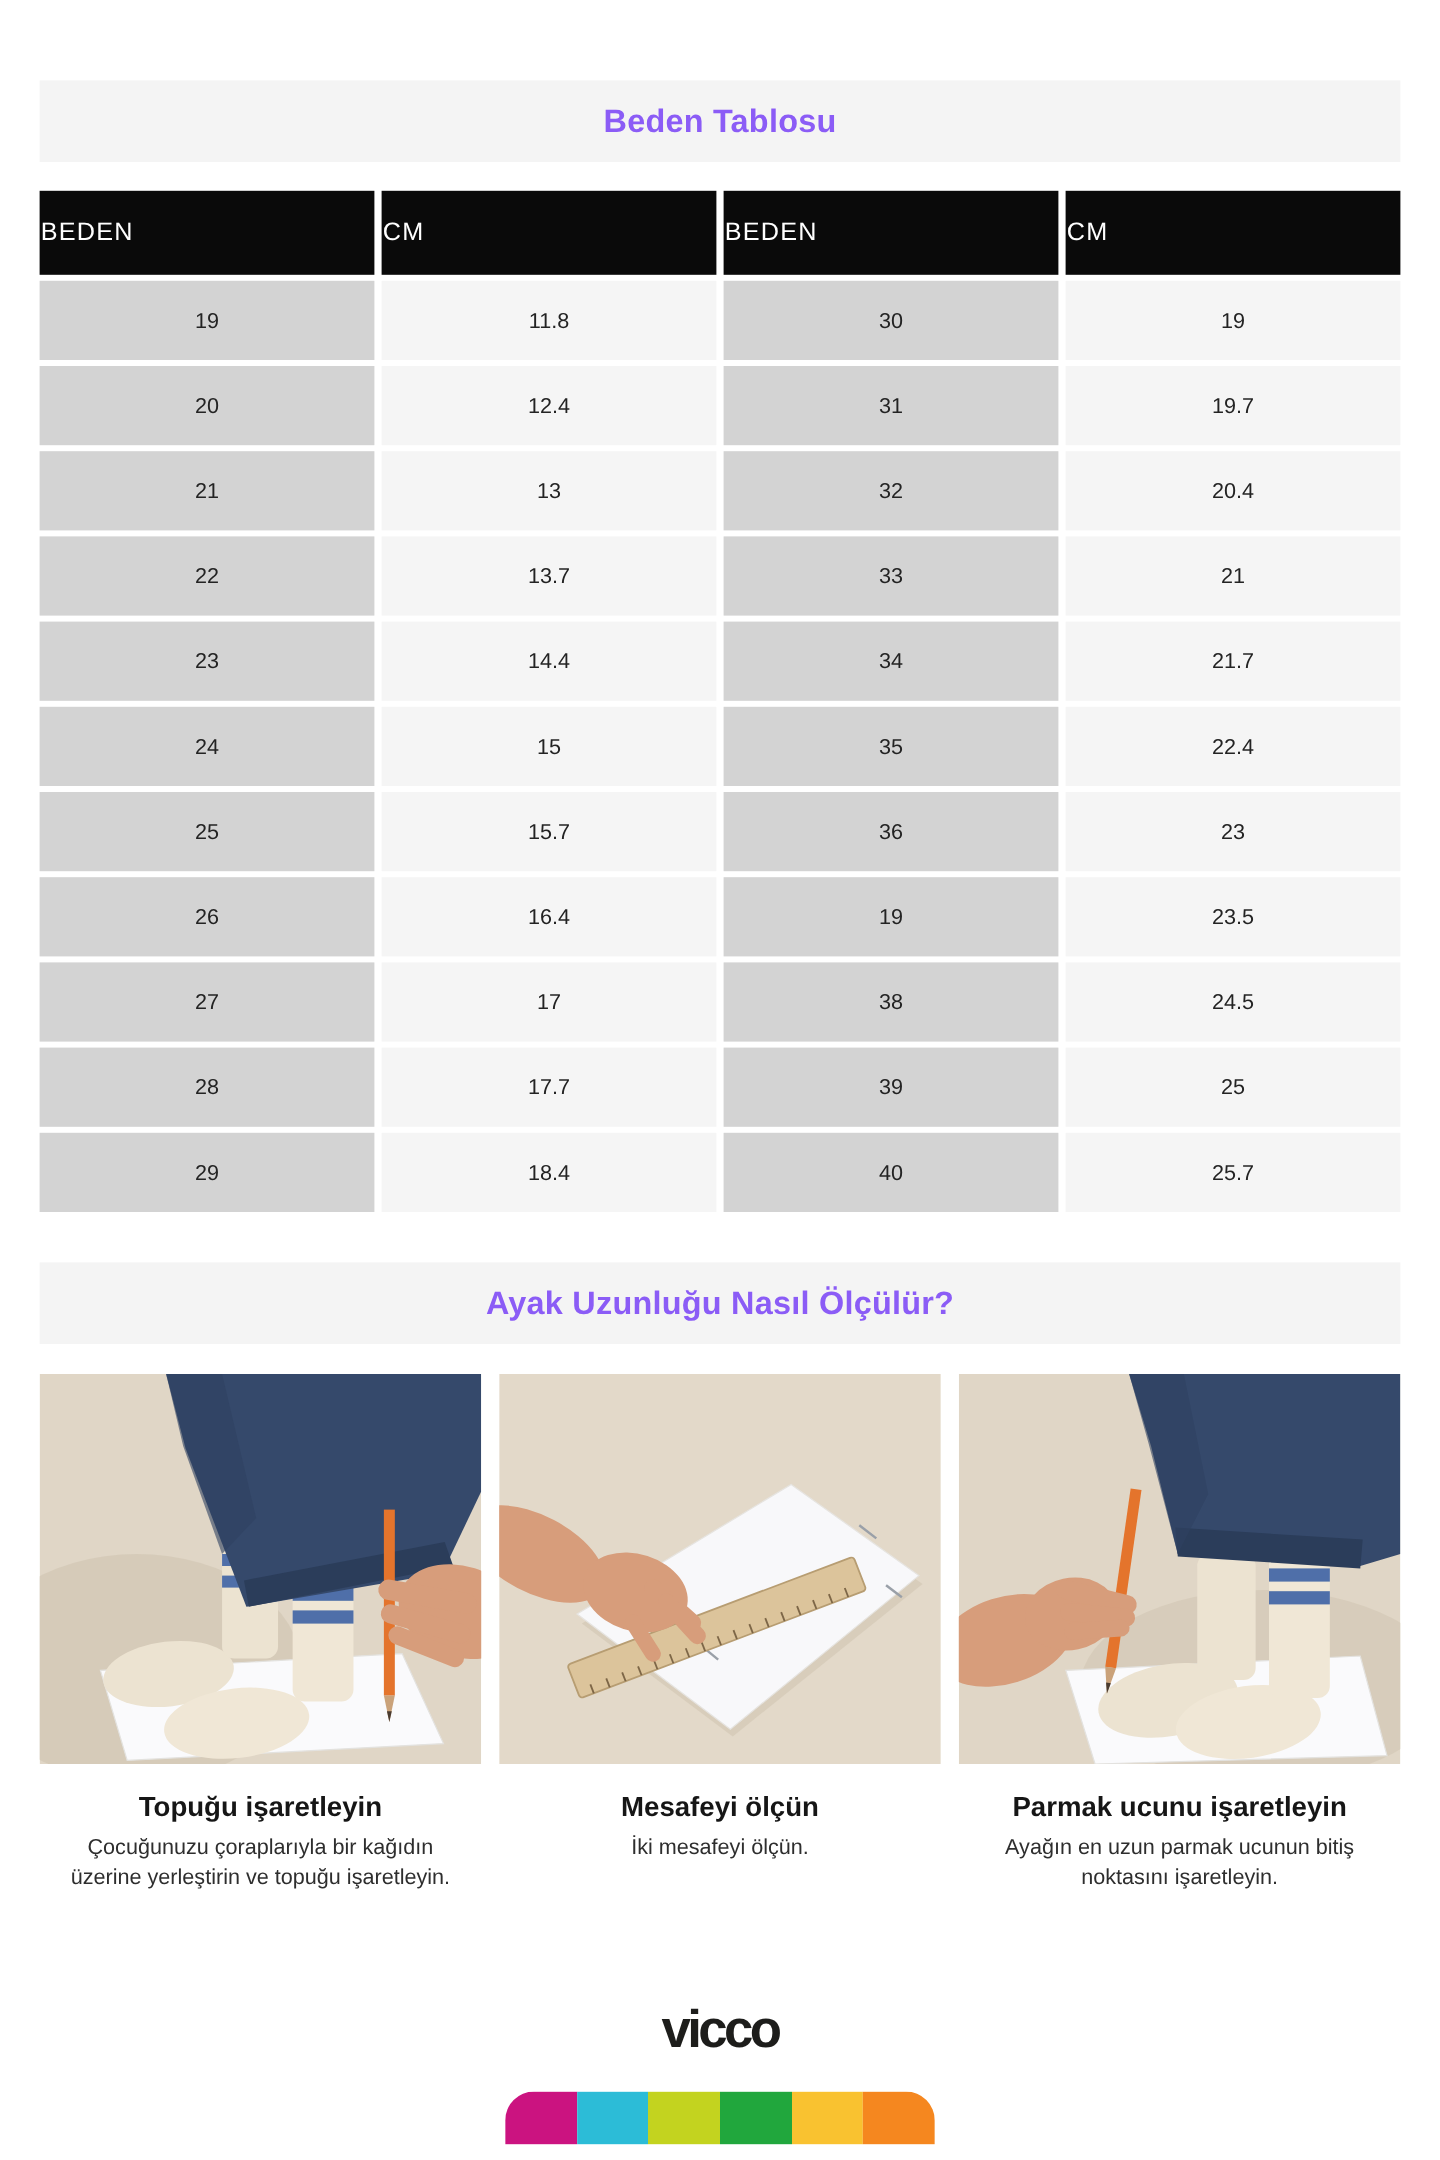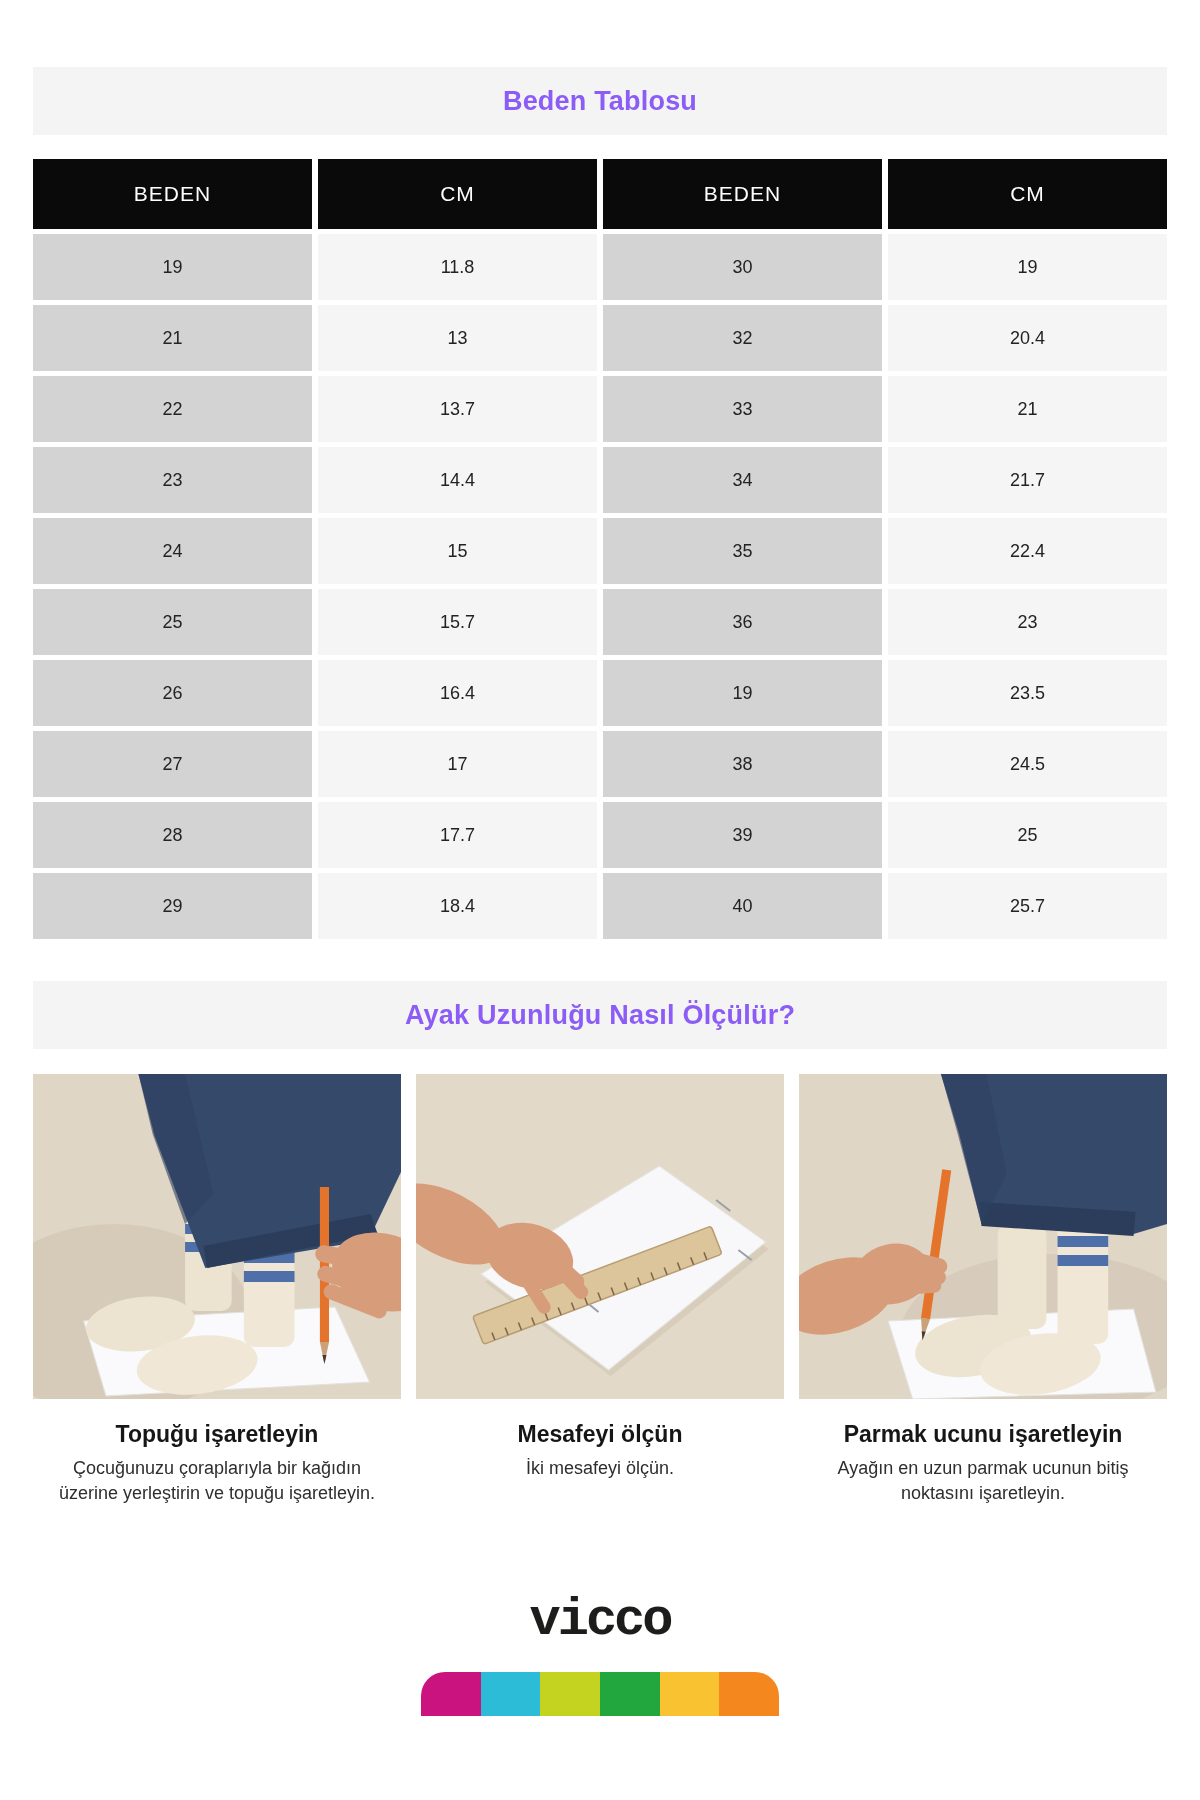--- a/index.html
+++ b/index.html
@@ -27,43 +27,43 @@
     margin:0;font-size:27px;font-weight:700;letter-spacing:.2px;color:#8b5cf6;
   }
   
   .table-wrap{margin-top:19px;}
   table.size-table{
     width:calc(100% + 12px);margin:0 -6px;
     border-collapse:separate;border-spacing:6px 5px;table-layout:fixed;
   }
   table.size-table th{
     background:var(--header-bg);color:var(--header-text);
-    height:70px;font-size:21px;font-weight:500;letter-spacing:1px;text-align:center;
+    height:70px;font-size:21px;font-weight:500;letter-spacing:1px;text-align:left;
   }
   table.size-table td{
     height:66px;text-align:center;vertical-align:middle;
     font-size:18px;color:#232323;
   }
   td.size-cell{background:var(--size-cell-bg);}
   td.cm-cell{background:var(--cm-cell-bg);}
   
   .steps{display:flex;gap:15px;margin-top:25px;}
   .step{flex:1;min-width:0;display:flex;flex-direction:column;align-items:center;}
   .step-photo{width:100%;height:325px;display:block;}
   .step-heading{
     margin:20px 0 0;font-size:23px;font-weight:700;color:#161616;text-align:center;line-height:30px;
   }
   .step-body{
     margin:7px 0 0;max-width:345px;font-size:18px;line-height:25px;color:#2e2e2e;text-align:center;
   }
   
   .footer{display:flex;flex-direction:column;align-items:center;}
   .logo-text{
-    margin-top:86px;font-size:52px;line-height:58px;font-weight:800;
-    letter-spacing:-3px;color:#1d1d1b;font-family:Liberation Mono, monospace;
+    margin-top:86px;font-size:44px;line-height:58px;font-weight:800;
+    letter-spacing:-3px;color:#1d1d1b;
   }
   .logo-bar{
     margin-top:22px;width:358px;height:44px;display:flex;
     border-radius:24px 24px 0 0;overflow:hidden;
   }
   .bar-seg{flex:1;height:100%;}
 </style>
 </head>
 <body>
 
@@ -82,20 +82,26 @@
           <th>BEDEN</th>
           <th>CM</th>
         </tr>
       </thead>
       <tbody>
           <tr>
             <td class="size-cell">19</td>
             <td class="cm-cell">11.8</td>
             <td class="size-cell">30</td>
             <td class="cm-cell">19</td>
+          </tr>
+          <tr>
+            <td class="size-cell">20</td>
+            <td class="cm-cell">12.4</td>
+            <td class="size-cell">31</td>
+            <td class="cm-cell">19.7</td>
           </tr>
           <tr>
             <td class="size-cell">21</td>
             <td class="cm-cell">13</td>
             <td class="size-cell">32</td>
             <td class="cm-cell">20.4</td>
           </tr>
           <tr>
             <td class="size-cell">22</td>
             <td class="cm-cell">13.7</td>

